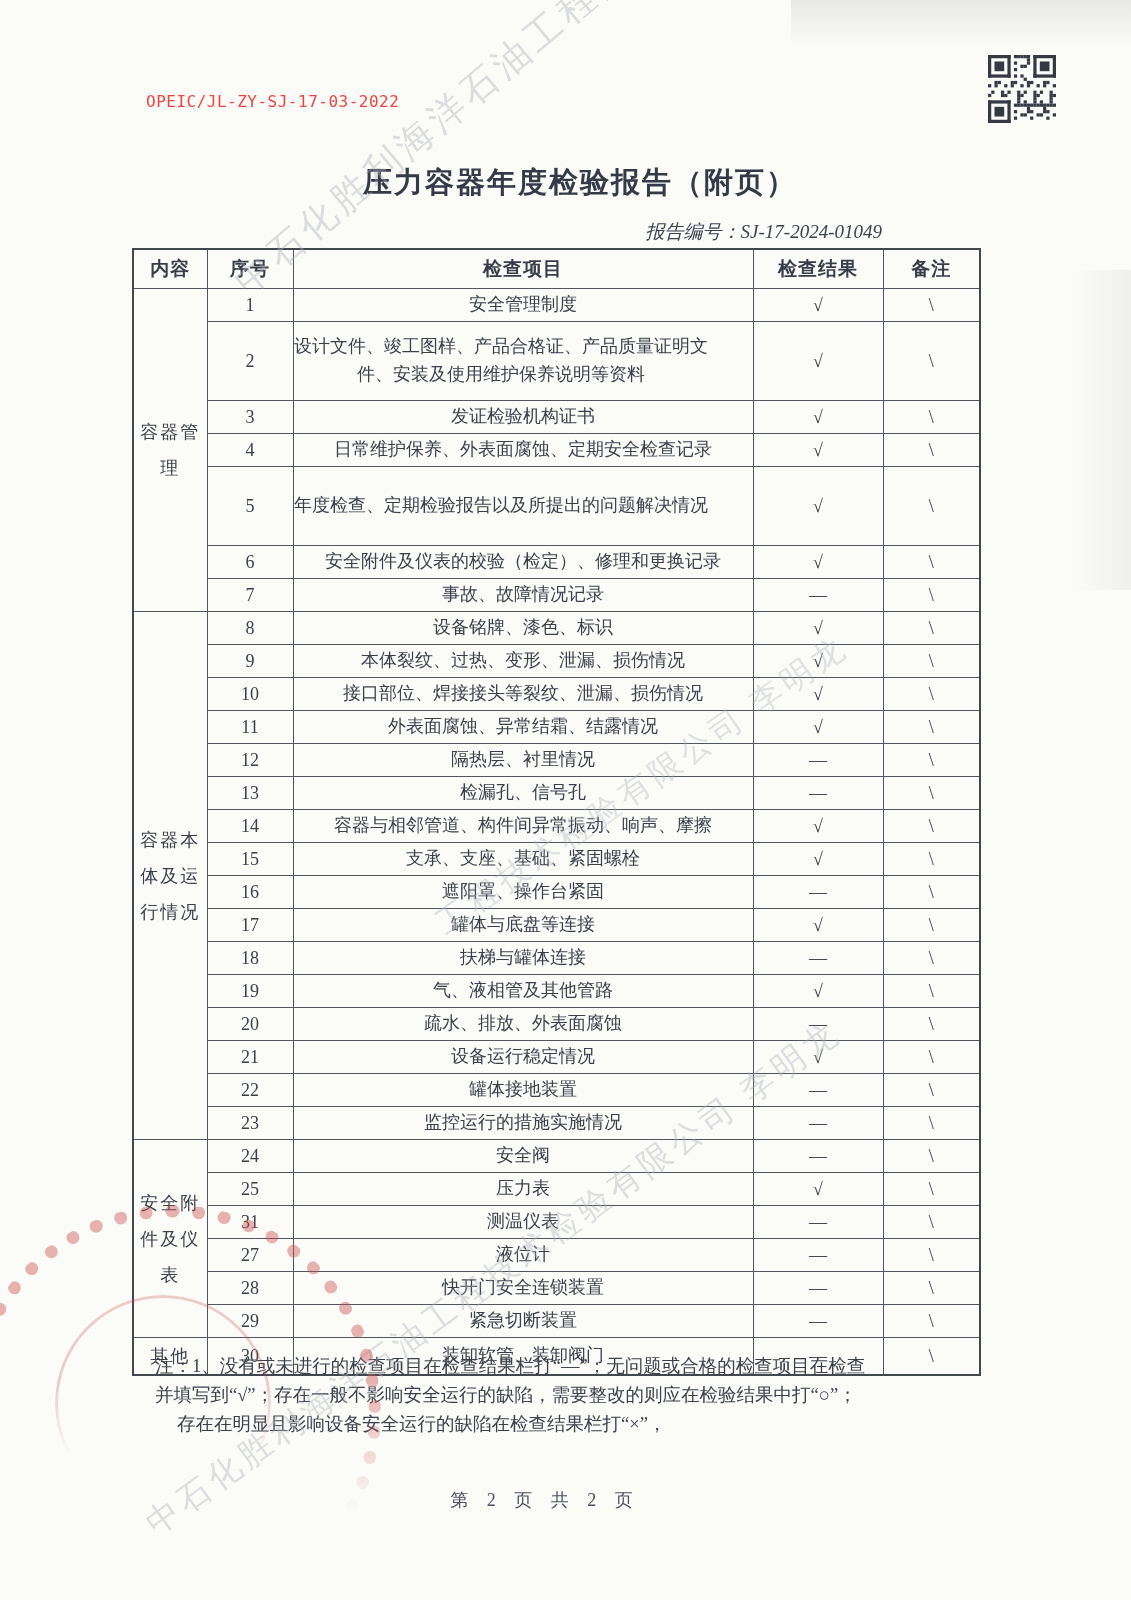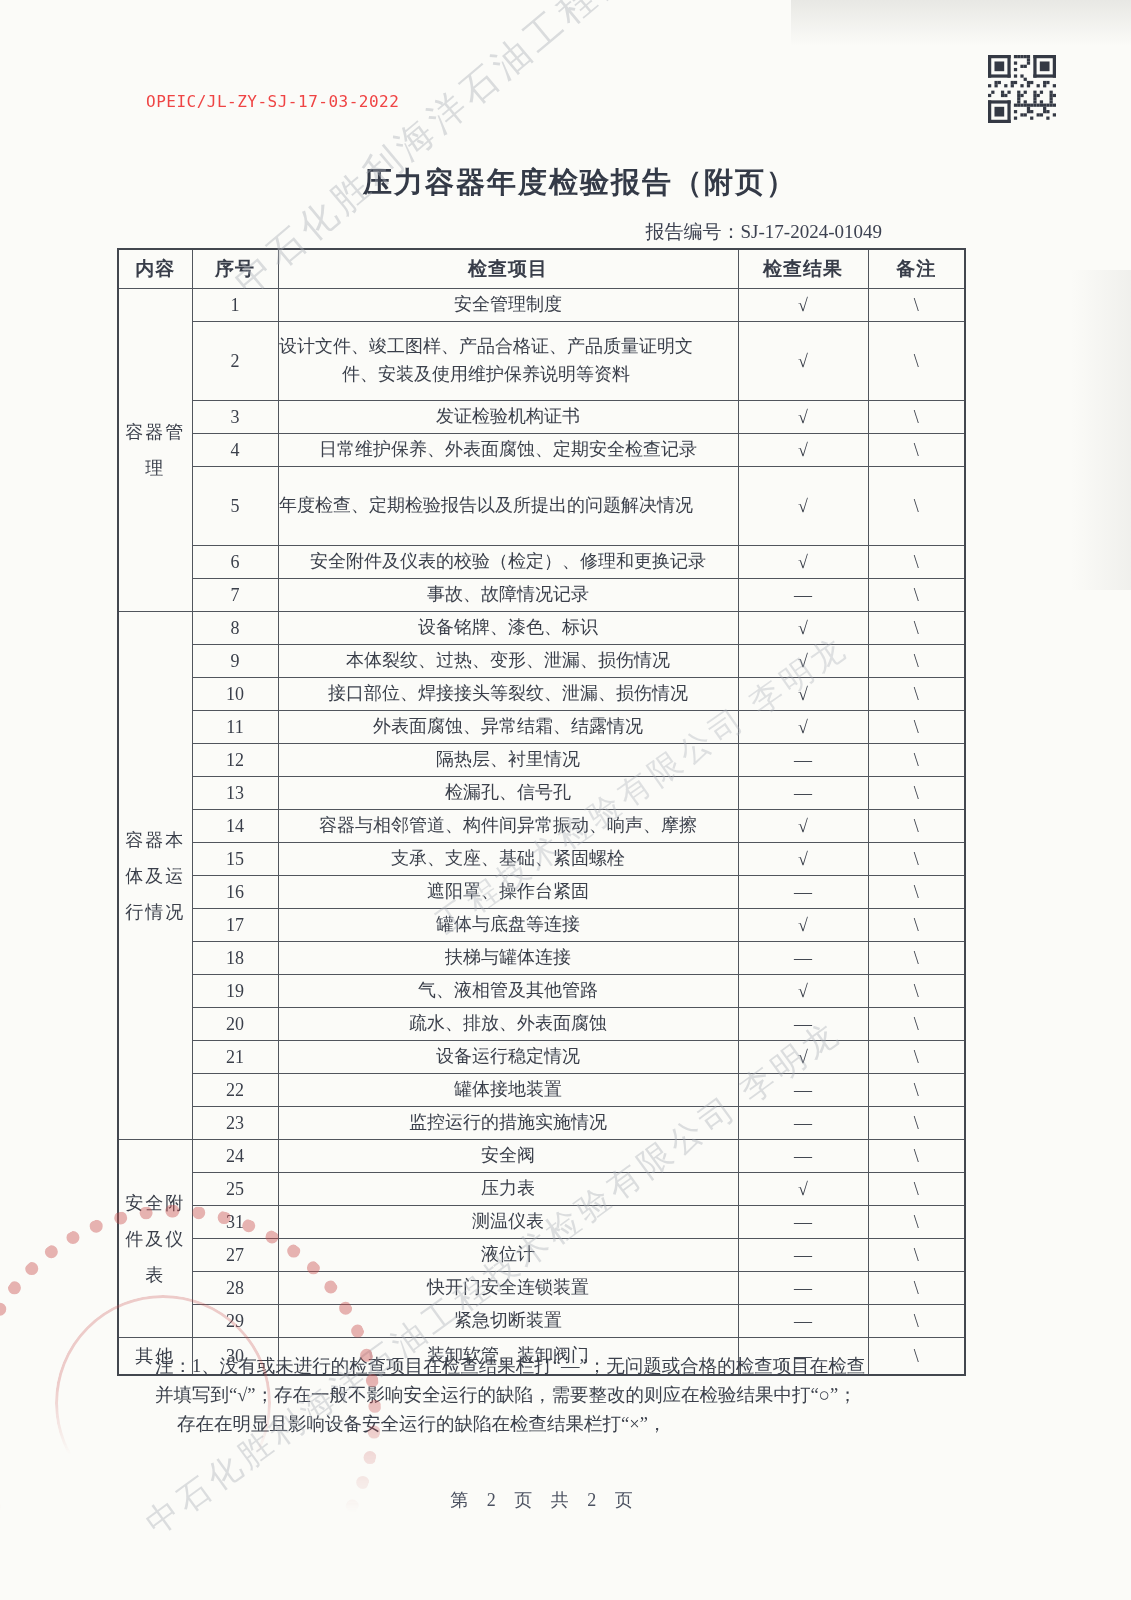--- a/index.html
+++ b/index.html
@@ -18,23 +18,23 @@
     font-family:"DejaVu Sans Mono","Liberation Mono",monospace;
     font-size:16px;letter-spacing:.5px;color:#ef4444;}
 
   .qr{position:absolute;left:988px;top:55px;width:68px;height:68px;}
 
   .title{position:absolute;left:0;top:163px;width:1072px;text-align:center;
     font-size:29px;font-weight:bold;letter-spacing:2px;color:#343a47;padding-left:44px;}
 
   .report-line{position:absolute;left:121px;top:219px;width:849px;
     box-sizing:border-box;padding-right:88px;text-align:right;
-    font-size:19px;color:#3c4150;}
-
-  table.report{position:absolute;left:117px;top:248px;width:849px;
+    font-size:19px;color:#3c4150;font-style:italic;}
+
+  table.report{position:absolute;left:132px;top:248px;width:849px;
     border-collapse:collapse;table-layout:fixed;
     border:2px solid #43474f;background:transparent;}
   table.report th,table.report td{border:1px solid #51555d;padding:0;}
   table.report th{height:38px;font-size:19px;font-weight:600;color:#383d49;
     text-align:center;letter-spacing:1px;}
   table.report td{height:32px;font-size:18px;text-align:center;vertical-align:middle;color:#3a3f4a;}
   tr.two td{height:78px;}
   td.item{text-align:left;padding:2px 10px 2px 13px;line-height:1.55;}
   tr.two td.item{padding-right:44px;}
   td.group{font-size:18px;letter-spacing:2px;line-height:2.0;

